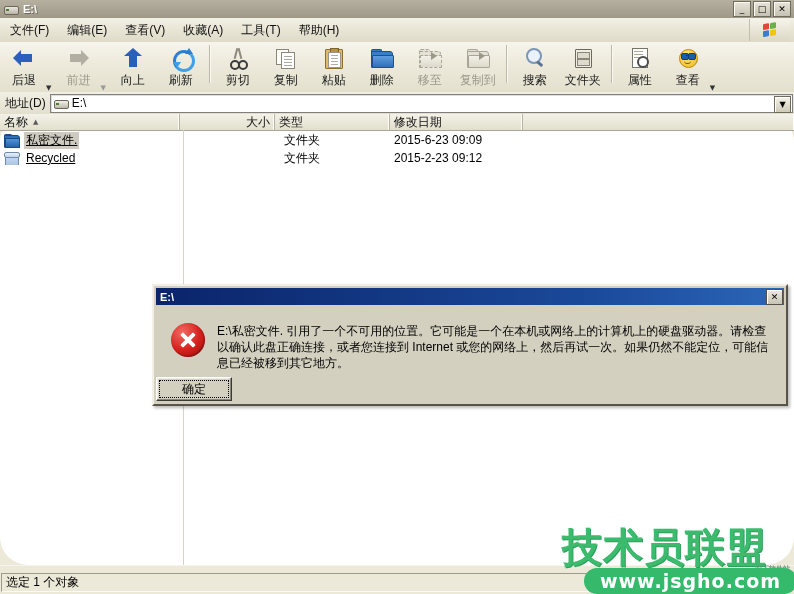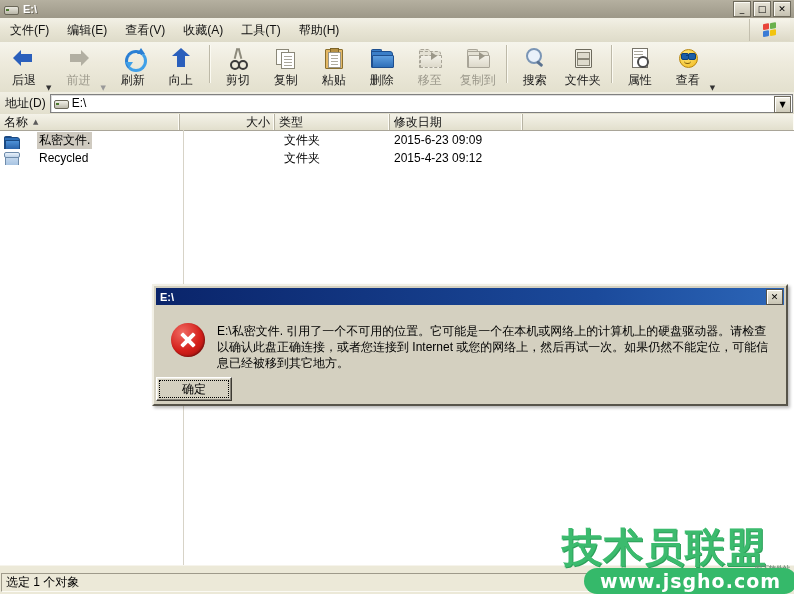--- a/index.html
+++ b/index.html
@@ -204,39 +204,40 @@
     background:linear-gradient(to bottom,#f4f2e8,#cfcbba);
     border:1px solid #6e6a5c;box-shadow:inset 1px 1px 0 #fff;
     display:flex;align-items:center;justify-content:center;
     font-size:8px;color:#000;font-family:"DejaVu Sans",sans-serif;
   }
 
   
   .listwrap{
     position:absolute;left:0;top:114px;width:794px;height:451px;
     background:#ffffff;
+    border-radius:28px;
   }
   .colhead{
     display:flex;height:16px;
     background:linear-gradient(to bottom,#f4f2e8,#e2dfcd);
     border-bottom:1px solid #a9a598;
   }
   .ch{
     border-right:1px solid #b7b3a3;box-shadow:inset -1px 0 0 #fdfcf6;
     font-size:12px;color:#111;display:flex;align-items:center;
     padding:0 4px;box-sizing:border-box;overflow:hidden;white-space:nowrap;
   }
   .ch.num{justify-content:flex-end;}
   .ch .sortarrow{margin-left:5px;font-size:7px;color:#5b5b5b;font-family:"DejaVu Sans",sans-serif;}
   .rows{position:relative;}
   .row{display:flex;height:18px;align-items:center;}
   .cell{font-size:12px;color:#000;padding:0 4px;box-sizing:border-box;
     overflow:hidden;white-space:nowrap;display:flex;align-items:center;}
   .cell.num{justify-content:flex-end;}
-  .namecell{display:flex;align-items:flex-end;gap:18px;}
+  .namecell{display:flex;align-items:center;gap:5px;text-decoration:underline;}
   .nm{padding:0 2px;}
   .row.sel .nm{background:#cfcac0;color:#000;}
   .ic-folder{width:15px;height:13px;position:relative;flex:0 0 auto;}
   .ic-folder .bk{position:absolute;left:0;top:1px;width:14px;height:11px;
     background:#2e6fb8;border:1px solid #1b4a83;border-radius:1px 3px 1px 1px;}
   .ic-folder .tp{position:absolute;left:0;top:0;width:6px;height:3px;background:#2e6fb8;
     border:1px solid #1b4a83;border-bottom:none;border-radius:2px 2px 0 0;}
   .ic-folder .fr{position:absolute;left:1px;top:4px;width:13px;height:8px;
     background:linear-gradient(to bottom,#4f92d8,#2a63aa);border:1px solid #1b4a83;}
   .ic-recycle{width:15px;height:13px;position:relative;flex:0 0 auto;}
@@ -398,38 +399,38 @@
             <i class="shaft"></i>
             <i class="head"></i>
           </span>
       </span>
       <span class="lbl">前进</span>
     </div>
     <span class="arrowdn dim">▼</span>
 
     <div class="tb">
       <span class="gx">
+        <span class="ar ar-up">
+            <i class="head"></i>
+            <i class="shaft"></i>
+          </span>
+      </span>
+      <span class="lbl">向上</span>
+    </div>
+
+    <div class="tb">
+      <span class="gx">
         <span class="refresh">
             <i class="r1"></i>
             <i class="r2"></i>
             <i class="t1"></i>
             <i class="t2"></i>
           </span>
       </span>
       <span class="lbl">刷新</span>
-    </div>
-
-    <div class="tb">
-      <span class="gx">
-        <span class="ar ar-up">
-            <i class="head"></i>
-            <i class="shaft"></i>
-          </span>
-      </span>
-      <span class="lbl">向上</span>
     </div>
 
     <div class="tb-sep"></div>
 
     <div class="tb">
       <span class="gx">
         <span class="scissors">
             <i class="bl bl1"></i>
             <i class="bl bl2"></i>
             <i class="rg rg1"></i>
@@ -600,21 +601,21 @@
       <div class="row">
         <div class="cell namecell" style="width:183px">
           <span class="ic-recycle">
               <i class="bn"></i>
               <i class="ld"></i>
             </span>
           <span class="nm">Recycled</span>
         </div>
         <div class="cell num" style="width:97px"></div>
         <div class="cell" style="width:110px">文件夹</div>
-        <div class="cell" style="width:126px">2015-4-23 09:12</div>
+        <div class="cell" style="width:126px">2015-2-23 09:12</div>
       </div>
 
     </div>
   </div>
 
   <div class="statusbar">
     <div class="sb-inner">
       <div class="sb-seg" style="width:605px">选定 1 个对象</div>
       <div class="sb-seg" style="width:90px"></div>
       <div class="sb-seg" style="width:95px"></div>

